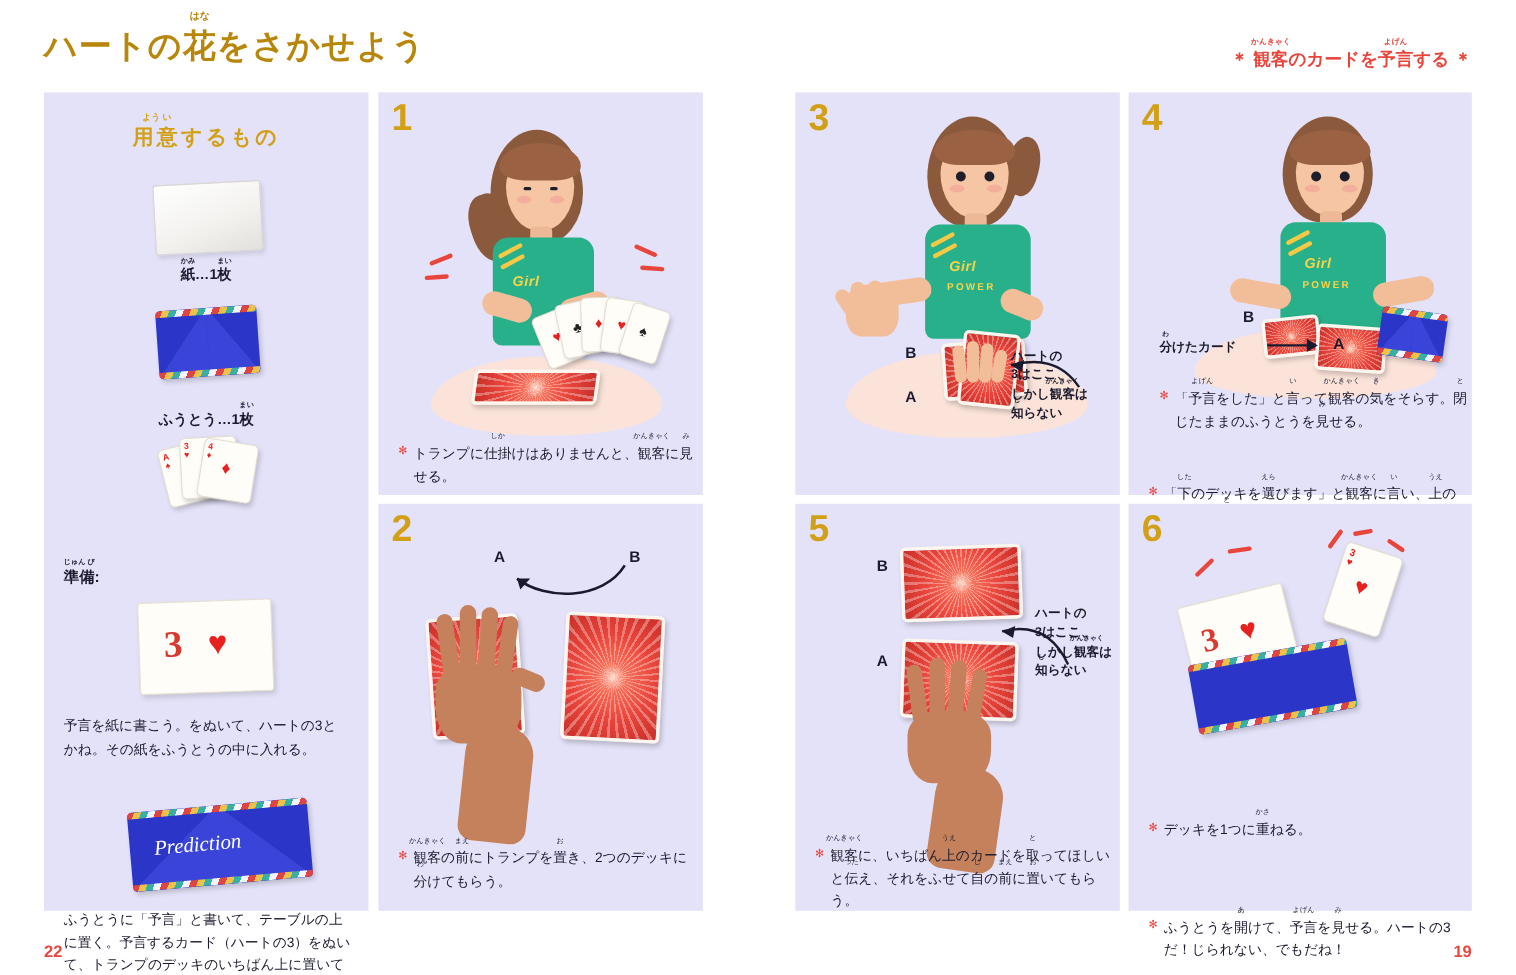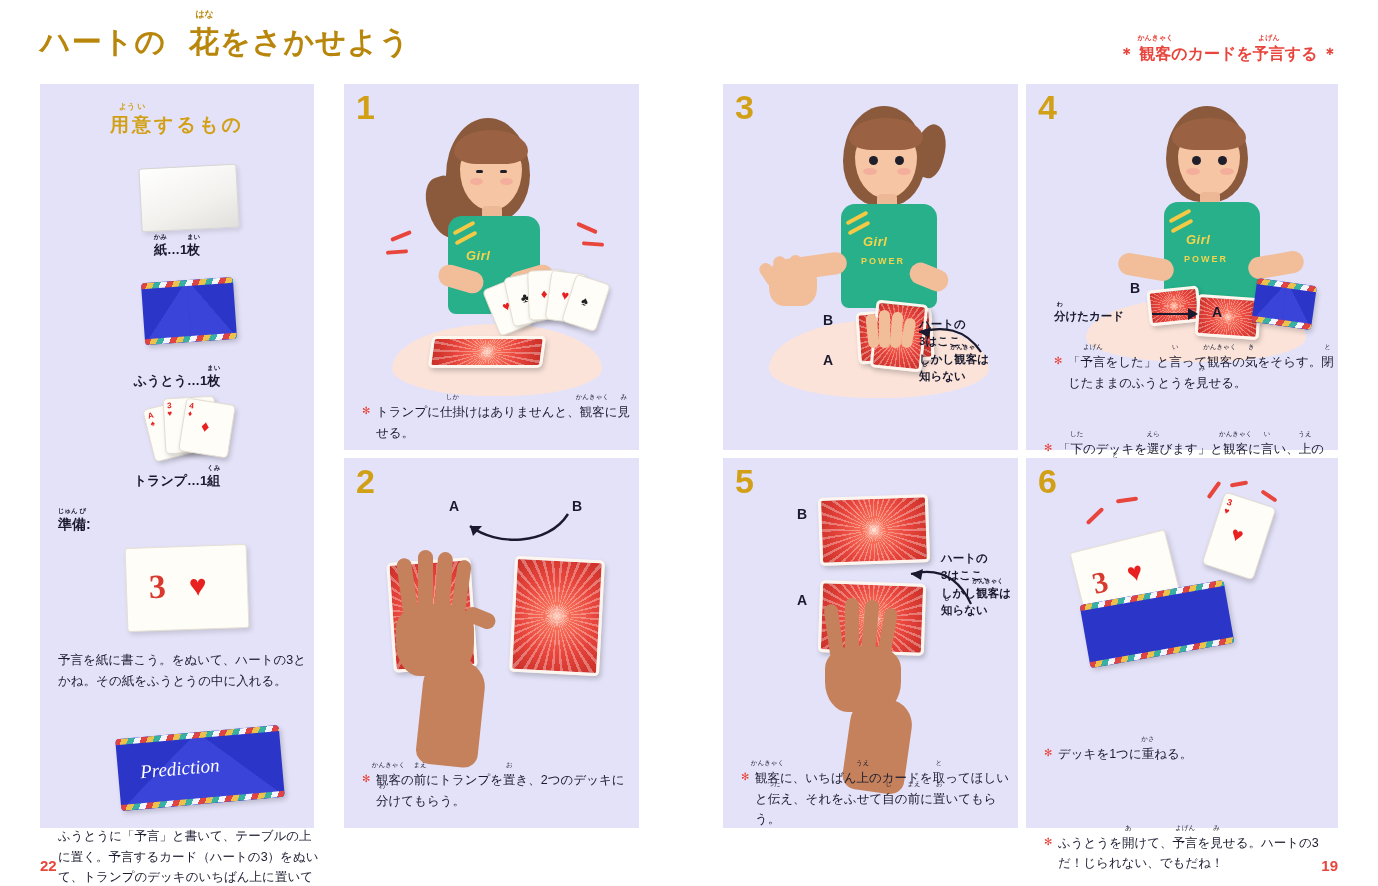--- a/index.html
+++ b/index.html
@@ -26,21 +26,20 @@
     top: 22px;
     font-size: 30px;
     font-weight: bold;
     color: #b8860b;
     letter-spacing: 1px;
     white-space: nowrap;
   }
   .book-title .ruby-wrap {
     position: relative;
     display: inline-block;
-    margin-left: 23px;
   }
   .book-title .ruby {
     position: absolute;
     top: -14px;
     left: 50%;
     transform: translateX(-50%);
     font-size: 9px;
     font-weight: bold;
     letter-spacing: 0;
     color: #b8860b;
@@ -399,21 +398,21 @@
     ハートの<span class="ruby-wrap"><span class="ruby">はな</span>花</span>をさかせよう
   </div>
 
   <div class="right-title">
     ＊ <span class="ruby-wrap"><span class="ruby">かんきゃく</span>観客</span>のカードを<span class="ruby-wrap"><span class="ruby">よげん</span>予言</span>する ＊
   </div>
 
   <div class="folio left">22</div>
   <div class="folio right">19</div>
 
-  <div class="panel" style="left:40px; top:84px; width:274px; height:744px;">
+  <div class="panel" style="left:40px; top:84px; width:295px; height:744px;">
 
     <div class="materials-title">
       <span class="ruby-wrap"><span class="ruby">よう い</span>用意</span>するもの
     </div>
 
     <div class="ill paper" style="left:100px; top:82px; width:96px; height:62px; transform:rotate(-3deg);"></div>
     <div class="item-label" style="top:157px;">
       <span class="ruby-wrap"><span class="ruby">かみ</span>紙</span>…1<span class="ruby-wrap"><span class="ruby">まい</span>枚</span>
     </div>
 
@@ -434,23 +433,20 @@
         <div class="pip-heart" style="left:18px; top:16px; font-size:18px; color:#222;">♠</div>
       </div>
       <div class="cardface" style="left:18px; top:8px; width:50px; height:54px; transform:rotate(-3deg);">
         <div class="corner-idx" style="left:3px; top:3px;">3<br>♥</div>
         <div class="pip-heart" style="left:20px; top:16px; font-size:17px;">♥</div>
       </div>
       <div class="cardface" style="left:36px; top:12px; width:48px; height:52px; transform:rotate(9deg);">
         <div class="corner-idx" style="left:3px; top:3px;">4<br>♦</div>
         <div class="pip-heart" style="left:18px; top:17px; font-size:16px; color:#e8201f;">♦</div>
       </div>
-    </div>
-    <div class="item-label" style="top:388px;">
-      トランプ…1<span class="ruby-wrap"><span class="ruby">くみ</span>組</span>
     </div>
 
     <div class="prep-label" style="left:18px; top:432px;">
       <span class="ruby-wrap"><span class="ruby">じゅん び</span>準備</span>:
     </div>
 
     <div class="ill pred-paper" style="left:86px; top:462px; width:120px; height:82px; transform:rotate(-2deg);">
       <div class="pred-3" style="left:22px; top:20px;">3</div>
       <div class="pip-heart" style="left:62px; top:24px; font-size:30px;">♥</div>
     </div>

